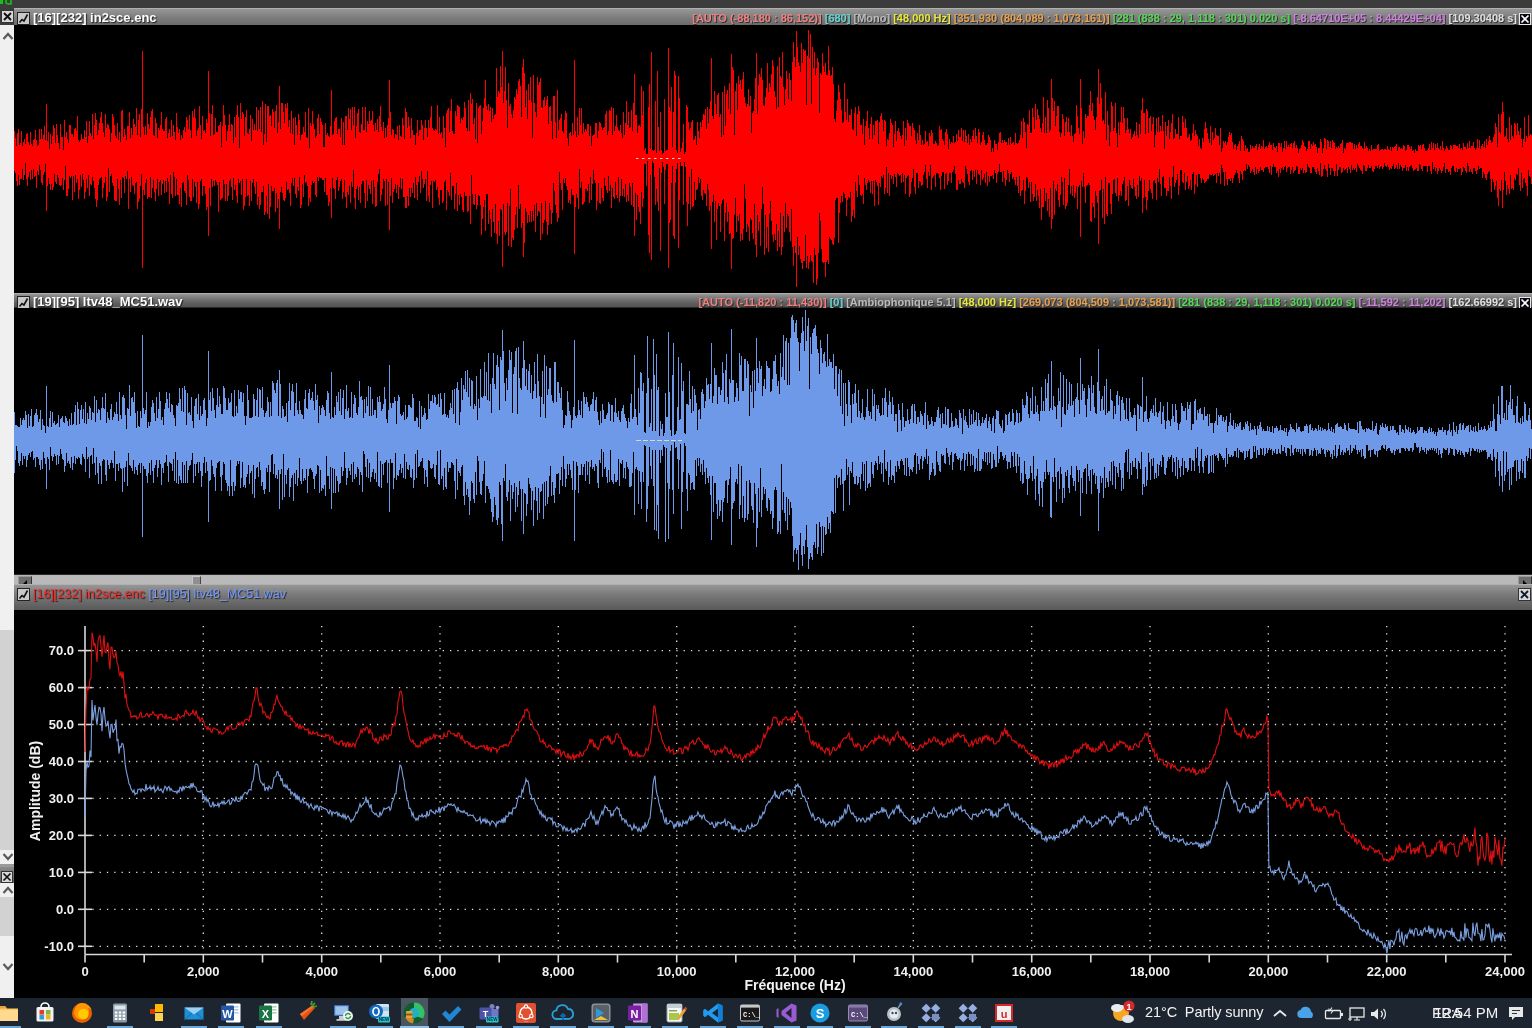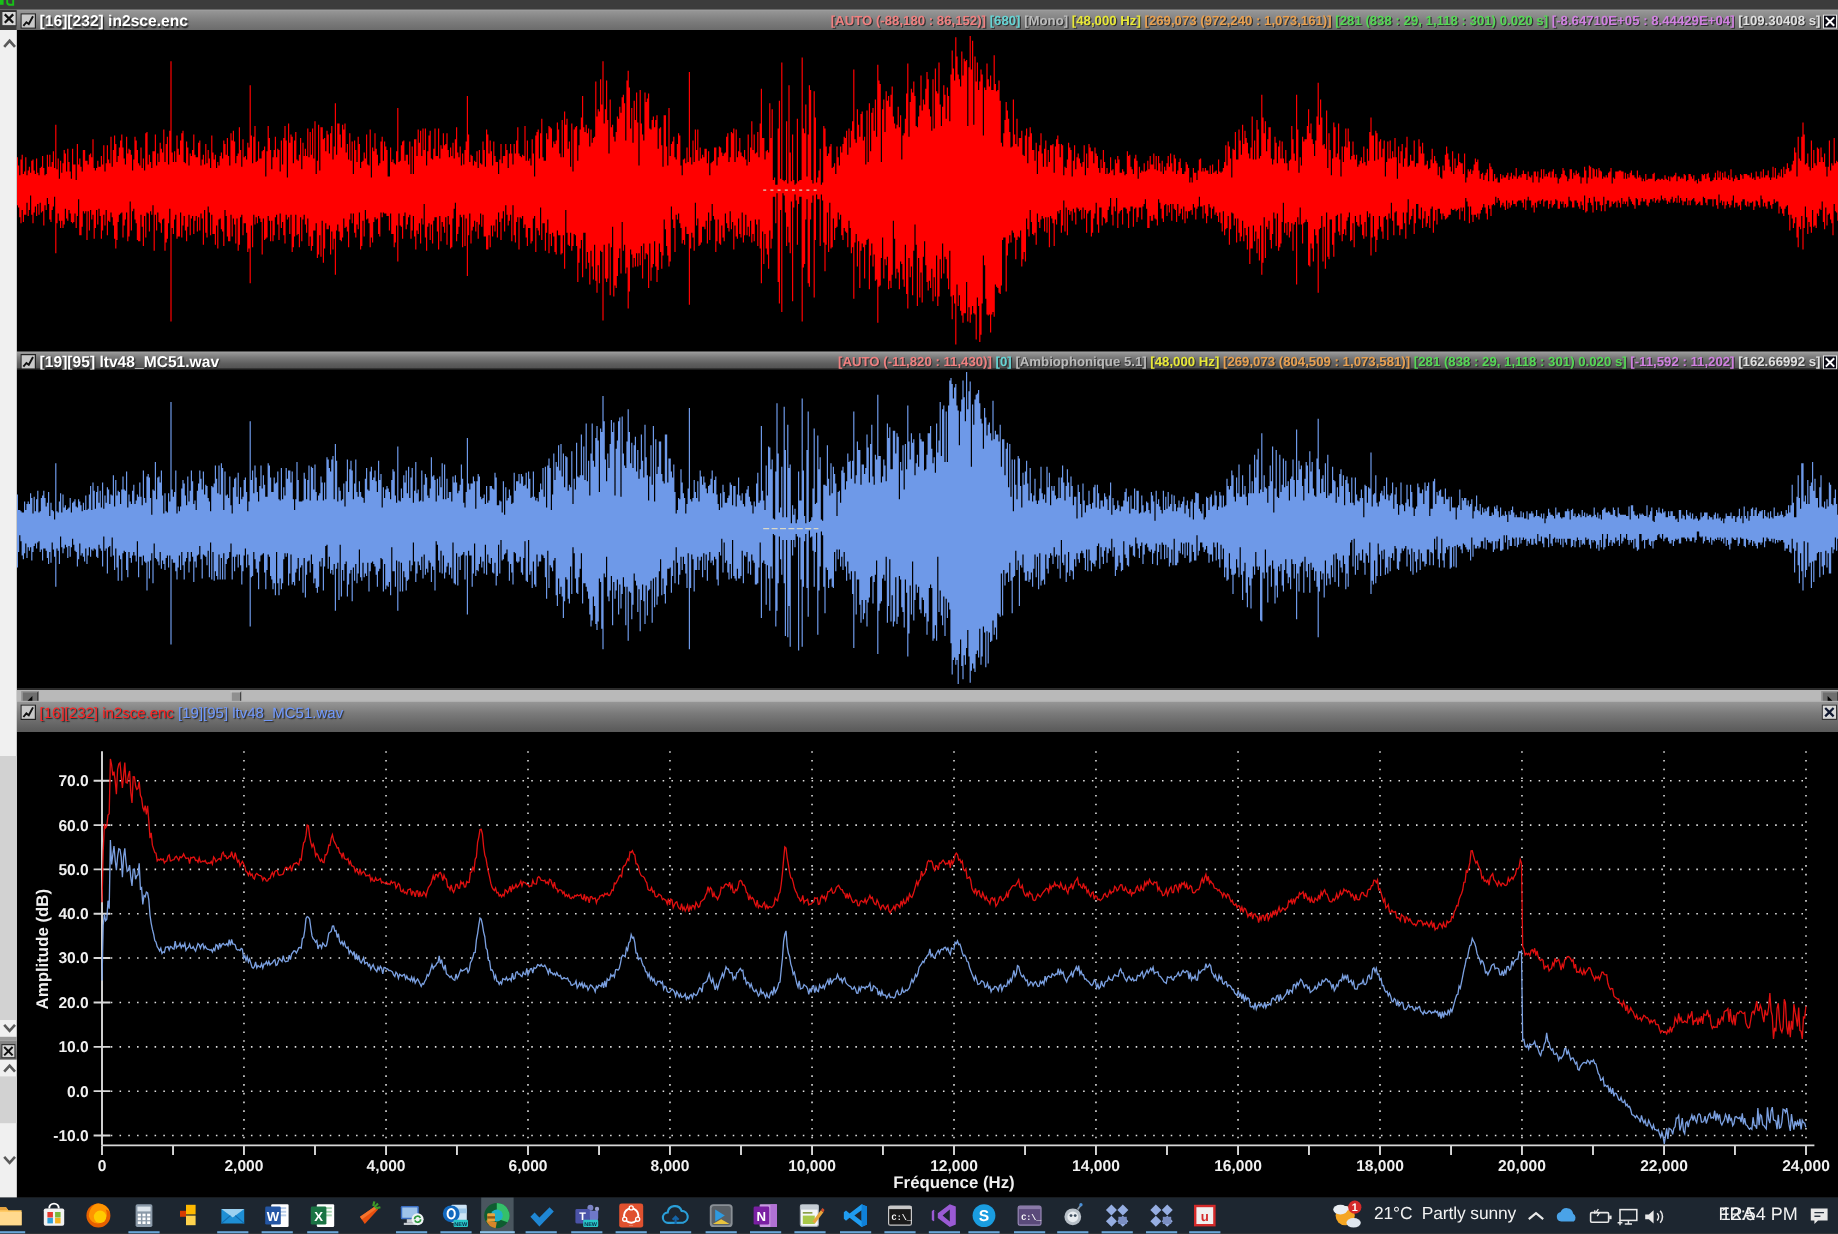--- a/index.html
+++ b/index.html
@@ -29,21 +29,21 @@
     <rect x="0" y="0" width="3" height="4" fill="#18c018"></rect>
     <path d="M6 0 L6 2 Q6 4 9 4 L11 4 L11 0" stroke="#18c018" stroke-width="1.6" fill="none"></path>
   </svg>
 
 <div class="bar" style="top:8px">
     <div class="wicon" style="left:3px;top:2px"><svg width="13" height="13" viewBox="0 0 13 13">
         <rect x="0.5" y="0.5" width="12" height="12" fill="#c9c9c9" stroke="#222"></rect>
         <path d="M2.5 10.5 L5 7.5 L7 9 L10.5 2.5" stroke="#111" stroke-width="1.6" fill="none"></path>
       </svg></div>
     <span class="btext">[16][232] in2sce.enc</span>
-    <span class="rtext"><span class="tr">[AUTO (-88,180 : 86,152)]</span> <span class="tc">[680]</span> <span class="tg2">[Mono]</span> <span class="ty">[48,000 Hz]</span> <span class="to">[269,073 (972,240 : 1,073,161)]</span> <span class="tn">[281 (838 : 29, 1,118 : 301) 0.020 s]</span> <span class="tm">[-8.64710E+05 : 8.44429E+04]</span> <span class="tw">[109.30408 s]</span></span>
+    <span class="rtext"><span class="tr">[AUTO (-88,180 : 86,152)]</span> <span class="tc">[680]</span> <span class="tg2">[Mono]</span> <span class="ty">[48,000 Hz]</span> <span class="to">[351,930 (804,089 : 1,073,161)]</span> <span class="tn">[281 (838 : 29, 1,118 : 301) 0.020 s]</span> <span class="tm">[-8.64710E+05 : 8.44429E+04]</span> <span class="tw">[109.30408 s]</span></span>
     <div class="wicon" style="left:1505px;top:2px"><svg width="12" height="12" viewBox="0 0 12 12">
         <rect x="0.5" y="0.5" width="11" height="11" fill="#0a0a14" stroke="#e8e8e8"></rect>
         <path d="M2.5 2.5 L9.5 9.5 M9.5 2.5 L2.5 9.5" stroke="#fff" stroke-width="1.7"></path>
       </svg></div>
   </div>
 <div class="wave" style="top:25px;width:1518px;height:268px">
 <svg width="1518" height="268">
       <path d="M0.5 106V146M1.5 113V148M2.5 121V156M3.5 108V161M4.5 104V150M5.5 120V160M6.5 118V154M7.5 106V154M8.5 121V144M9.5 117V155M10.5 114V150M11.5 119V138M12.5 109V154M13.5 108V161M14.5 117V152M15.5 120V147M16.5 107V155M17.5 119V145M18.5 121V154M19.5 115V144M20.5 114V152M21.5 105V151M22.5 115V163M23.5 121V146M24.5 120V150M25.5 104V140M26.5 114V145M27.5 104V158M28.5 114V160M29.5 110V150M30.5 101V147M31.5 115V139M32.5 79V186M33.5 116V161M34.5 107V153M35.5 124V159M36.5 109V165M37.5 119V159M38.5 111V165M39.5 100V162M40.5 103V149M41.5 118V157M42.5 99V159M43.5 110V150M44.5 118V153M45.5 124V160M46.5 99V161M47.5 112V160M48.5 112V153M49.5 125V165M50.5 95V155M51.5 112V141M52.5 107V171M53.5 114V171M54.5 118V164M55.5 100V151M56.5 100V153M57.5 109V151M58.5 109V175M59.5 112V151M60.5 104V167M61.5 103V150M62.5 106V158M63.5 91V154M64.5 115V174M65.5 117V165M66.5 115V150M67.5 109V162M68.5 114V149M69.5 114V155M70.5 105V174M71.5 112V167M72.5 96V154M73.5 118V163M74.5 111V150M75.5 96V171M76.5 108V159M77.5 111V160M78.5 89V152M79.5 114V156M80.5 100V163M81.5 88V174M82.5 95V182M83.5 110V175M84.5 105V160M85.5 98V154M86.5 92V153M87.5 87V152M88.5 98V173M89.5 107V163M90.5 112V158M91.5 89V152M92.5 103V176M93.5 99V172M94.5 100V143M95.5 104V167M96.5 117V151M97.5 108V149M98.5 89V158M99.5 92V161M100.5 100V175M101.5 111V176M102.5 113V176M103.5 98V154M104.5 115V164M105.5 107V180M106.5 117V155M107.5 86V173M108.5 85V152M109.5 112V153M110.5 104V168M111.5 110V151M112.5 115V154M113.5 101V146M114.5 101V184M115.5 87V154M116.5 113V167M117.5 103V152M118.5 110V160M119.5 94V161M120.5 99V169M121.5 102V158M122.5 83V157M123.5 110V184M124.5 95V177M125.5 89V174M126.5 112V161M127.5 84V149M128.5 26V243M129.5 102V165M130.5 110V170M131.5 101V158M132.5 110V154M133.5 88V174M134.5 99V172M135.5 104V172M136.5 92V152M137.5 86V173M138.5 84V163M139.5 110V155M140.5 111V167M141.5 93V176M142.5 98V164M143.5 113V154M144.5 103V171M145.5 105V157M146.5 100V155M147.5 87V170M148.5 104V159M149.5 106V155M150.5 106V168M151.5 94V156M152.5 92V167M153.5 113V153M154.5 108V157M155.5 104V179M156.5 112V150M157.5 95V169M158.5 111V173M159.5 100V147M160.5 107V152M161.5 115V171M162.5 88V154M163.5 102V170M164.5 108V170M165.5 104V179M166.5 115V163M167.5 110V182M168.5 113V158M169.5 105V157M170.5 102V166M171.5 107V168M172.5 92V180M173.5 95V150M174.5 104V155M175.5 90V172M176.5 105V176M177.5 113V176M178.5 86V154M179.5 92V172M180.5 84V157M181.5 93V162M182.5 111V178M183.5 105V157M184.5 103V184M185.5 81V179M186.5 100V156M187.5 114V154M188.5 91V171M189.5 106V161M190.5 105V161M191.5 108V169M192.5 94V185M193.5 98V182M194.5 46V211M195.5 88V163M196.5 111V181M197.5 89V154M198.5 80V162M199.5 110V156M200.5 109V161M201.5 93V155M202.5 107V157M203.5 107V160M204.5 101V187M205.5 100V157M206.5 97V175M207.5 122V174M208.5 101V173M209.5 80V155M210.5 90V159M211.5 100V176M212.5 116V159M213.5 106V176M214.5 100V171M215.5 89V156M216.5 106V154M217.5 99V162M218.5 100V175M219.5 118V153M220.5 92V165M221.5 112V160M222.5 90V171M223.5 80V178M224.5 92V154M225.5 123V158M226.5 78V156M227.5 94V170M228.5 87V154M229.5 89V185M230.5 111V181M231.5 92V172M232.5 85V154M233.5 108V171M234.5 109V170M235.5 104V181M236.5 90V156M237.5 116V176M238.5 94V158M239.5 105V154M240.5 99V162M241.5 105V169M242.5 82V157M243.5 106V180M244.5 85V172M245.5 104V184M246.5 82V180M247.5 107V167M248.5 76V167M249.5 120V161M250.5 109V190M251.5 79V187M252.5 117V171M253.5 81V189M254.5 81V159M255.5 91V194M256.5 90V182M257.5 101V161M258.5 84V166M259.5 87V166M260.5 103V163M261.5 86V187M262.5 80V168M263.5 108V183M264.5 97V174M265.5 61V204M266.5 104V167M267.5 78V162M268.5 78V168M269.5 87V175M270.5 98V176M271.5 79V173M272.5 83V157M273.5 78V165M274.5 102V164M275.5 95V168M276.5 108V181M277.5 86V158M278.5 109V153M279.5 93V161M280.5 120V153M281.5 92V169M282.5 100V173M283.5 110V162M284.5 89V166M285.5 95V152M286.5 115V183M287.5 110V180M288.5 109V159M289.5 102V172M290.5 107V150M291.5 87V158M292.5 112V157M293.5 113V161M294.5 83V181M295.5 123V173M296.5 98V177M297.5 101V160M298.5 86V156M299.5 99V158M300.5 104V157M301.5 113V170M302.5 111V172M303.5 93V152M304.5 89V156M305.5 109V152M306.5 93V153M307.5 97V153M308.5 100V155M309.5 122V155M310.5 122V167M311.5 98V153M312.5 110V170M313.5 108V170M314.5 111V181M315.5 112V177M316.5 101V163M317.5 65V193M318.5 110V153M319.5 109V163M320.5 96V164M321.5 93V174M322.5 92V155M323.5 109V152M324.5 104V166M325.5 104V162M326.5 112V156M327.5 93V154M328.5 120V174M329.5 97V167M330.5 120V155M331.5 91V172M332.5 91V183M333.5 105V167M334.5 83V170M335.5 94V161M336.5 84V178M337.5 105V157M338.5 82V162M339.5 100V145M340.5 82V173M341.5 113V184M342.5 101V164M343.5 88V161M344.5 84V175M345.5 107V162M346.5 108V178M347.5 99V159M348.5 82V156M349.5 105V156M350.5 105V168M351.5 82V183M352.5 107V155M353.5 96V176M354.5 99V160M355.5 86V164M356.5 96V169M357.5 95V156M358.5 86V179M359.5 100V155M360.5 106V162M361.5 98V182M362.5 105V181M363.5 94V157M364.5 107V149M365.5 91V144M366.5 81V176M367.5 102V170M368.5 106V164M369.5 97V154M370.5 113V156M371.5 103V181M372.5 112V154M373.5 100V180M374.5 93V157M375.5 55V205M376.5 87V171M377.5 110V153M378.5 104V178M379.5 105V167M380.5 113V164M381.5 109V159M382.5 110V168M383.5 101V160M384.5 115V174M385.5 100V162M386.5 111V153M387.5 112V164M388.5 93V154M389.5 100V172M390.5 114V172M391.5 83V183M392.5 87V183M393.5 103V171M394.5 92V181M395.5 101V163M396.5 113V172M397.5 93V163M398.5 105V168M399.5 110V158M400.5 110V173M401.5 120V152M402.5 108V160M403.5 95V175M404.5 111V157M405.5 105V151M406.5 105V168M407.5 95V146M408.5 100V154M409.5 115V163M410.5 103V159M411.5 95V154M412.5 103V176M413.5 112V146M414.5 95V171M415.5 103V177M416.5 92V160M417.5 81V156M418.5 103V183M419.5 105V156M420.5 106V157M421.5 104V155M422.5 105V165M423.5 80V162M424.5 109V173M425.5 92V180M426.5 109V165M427.5 107V165M428.5 113V178M429.5 91V176M430.5 103V157M431.5 122V155M432.5 88V185M433.5 85V165M434.5 83V167M435.5 107V171M436.5 86V148M437.5 74V175M438.5 106V161M439.5 109V161M440.5 109V184M441.5 86V169M442.5 91V158M443.5 80V186M444.5 81V170M445.5 82V180M446.5 98V169M447.5 93V172M448.5 95V185M449.5 92V187M450.5 77V167M451.5 83V171M452.5 103V171M453.5 106V187M454.5 75V186M455.5 106V171M456.5 68V199M457.5 79V150M458.5 74V169M459.5 99V179M460.5 93V180M461.5 114V169M462.5 78V184M463.5 118V180M464.5 83V170M465.5 81V171M466.5 80V180M467.5 109V210M468.5 96V194M469.5 83V182M470.5 73V175M471.5 55V206M472.5 81V169M473.5 85V169M474.5 79V199M475.5 86V185M476.5 82V194M477.5 97V212M478.5 83V184M479.5 94V197M480.5 90V208M481.5 89V179M482.5 43V209M483.5 72V219M484.5 66V196M485.5 68V211M486.5 41V184M487.5 62V185M488.5 26V242M489.5 78V179M490.5 66V207M491.5 42V210M492.5 75V207M493.5 103V178M494.5 58V221M495.5 81V181M496.5 79V164M497.5 89V222M498.5 93V213M499.5 85V215M500.5 72V205M501.5 74V190M502.5 64V182M503.5 69V203M504.5 56V160M505.5 54V184M506.5 61V179M507.5 92V203M508.5 42V198M509.5 34V232M510.5 48V218M511.5 82V183M512.5 65V187M513.5 94V198M514.5 59V190M515.5 75V197M516.5 52V186M517.5 77V197M518.5 113V186M519.5 50V196M520.5 78V180M521.5 87V207M522.5 92V178M523.5 52V191M524.5 60V186M525.5 57V187M526.5 53V215M527.5 82V178M528.5 83V209M529.5 75V198M530.5 72V195M531.5 81V176M532.5 75V197M533.5 71V210M534.5 99V200M535.5 82V178M536.5 81V185M537.5 96V199M538.5 114V188M539.5 71V158M540.5 71V166M541.5 97V180M542.5 113V188M543.5 65V197M544.5 105V193M545.5 95V147M546.5 93V158M547.5 89V165M548.5 106V185M549.5 108V154M550.5 95V158M551.5 86V153M552.5 88V161M553.5 113V165M554.5 121V178M555.5 108V175M556.5 107V179M557.5 111V164M558.5 98V170M559.5 110V170M560.5 35V229M561.5 106V182M562.5 112V169M563.5 92V173M564.5 110V184M565.5 83V144M566.5 100V163M567.5 83V157M568.5 109V180M569.5 98V179M570.5 107V177M571.5 104V164M572.5 106V164M573.5 99V166M574.5 99V159M575.5 111V178M576.5 101V152M577.5 121V175M578.5 111V159M579.5 110V145M580.5 109V155M581.5 98V158M582.5 98V185M583.5 113V176M584.5 106V158M585.5 97V178M586.5 98V179M587.5 102V163M588.5 105V173M589.5 103V176M590.5 102V153M591.5 89V161M592.5 86V165M593.5 110V168M594.5 106V151M595.5 85V166M596.5 86V160M597.5 82V183M598.5 110V163M599.5 83V172M600.5 106V174M601.5 101V157M602.5 90V170M603.5 102V173M604.5 105V152M605.5 106V177M606.5 100V171M607.5 108V154M608.5 113V171M609.5 87V164M610.5 110V172M611.5 98V159M612.5 76V177M613.5 100V170M614.5 87V176M615.5 103V158M616.5 102V162M617.5 85V180M618.5 106V158M619.5 78V182M620.5 49V211M621.5 90V168M622.5 90V195M623.5 108V170M624.5 101V182M625.5 100V187M626.5 102V199M627.5 61V167M628.5 90V182M629.5 66V174M630.5 125V139M631.5 123V139M632.5 129V161M633.5 129V136M634.5 82V210M635.5 59V228M636.5 124V150M637.5 27V235M638.5 125V136M639.5 126V138M640.5 125V152M641.5 76V180M642.5 128V164M643.5 46V177M644.5 102V186M645.5 126V143M646.5 87V226M647.5 125V148M648.5 129V137M649.5 128V142M650.5 74V179M651.5 126V145M652.5 125V139M653.5 125V139M654.5 23V243M655.5 82V198M656.5 86V195M657.5 62V158M658.5 122V141M659.5 87V211M660.5 46V214M661.5 50V158M662.5 125V144M663.5 128V138M664.5 51V223M665.5 73V175M666.5 127V137M667.5 123V141M668.5 117V141M669.5 99V180M670.5 129V137M671.5 127V142M672.5 80V177M673.5 82V201M674.5 97V179M675.5 105V152M676.5 103V185M677.5 97V144M678.5 95V182M679.5 115V181M680.5 114V157M681.5 111V175M682.5 120V165M683.5 97V164M684.5 106V152M685.5 113V158M686.5 97V154M687.5 102V171M688.5 95V175M689.5 89V165M690.5 90V168M691.5 84V169M692.5 104V181M693.5 82V159M694.5 98V165M695.5 84V186M696.5 76V181M697.5 33V224M698.5 91V177M699.5 94V170M700.5 66V197M701.5 79V176M702.5 89V215M703.5 70V184M704.5 68V178M705.5 92V181M706.5 89V207M707.5 112V179M708.5 67V175M709.5 110V174M710.5 61V216M711.5 101V188M712.5 69V178M713.5 65V197M714.5 84V187M715.5 58V209M716.5 89V208M717.5 29V244M718.5 42V214M719.5 45V213M720.5 110V190M721.5 66V173M722.5 58V207M723.5 85V191M724.5 51V196M725.5 59V189M726.5 55V216M727.5 64V209M728.5 54V215M729.5 47V204M730.5 72V159M731.5 78V174M732.5 82V207M733.5 79V199M734.5 64V202M735.5 81V216M736.5 71V193M737.5 108V195M738.5 88V208M739.5 86V214M740.5 74V179M741.5 53V220M742.5 28V232M743.5 89V190M744.5 60V206M745.5 49V197M746.5 52V221M747.5 43V184M748.5 55V162M749.5 80V179M750.5 81V230M751.5 72V190M752.5 63V223M753.5 38V202M754.5 67V227M755.5 58V189M756.5 62V176M757.5 49V196M758.5 35V210M759.5 41V217M760.5 66V209M761.5 72V215M762.5 84V199M763.5 41V226M764.5 82V206M765.5 32V222M766.5 51V188M767.5 53V230M768.5 27V222M769.5 62V191M770.5 80V207M771.5 64V178M772.5 46V203M773.5 54V189M774.5 74V191M775.5 48V207M776.5 55V216M777.5 76V184M778.5 37V222M779.5 17V241M780.5 32V221M781.5 42V228M782.5 6V262M783.5 22V212M784.5 37V230M785.5 41V221M786.5 47V234M787.5 18V238M788.5 38V244M789.5 24V236M790.5 26V236M791.5 25V210M792.5 80V243M793.5 31V231M794.5 5V244M795.5 33V237M796.5 9V230M797.5 79V236M798.5 22V237M799.5 43V258M800.5 27V223M801.5 50V230M802.5 43V260M803.5 33V254M804.5 37V228M805.5 88V188M806.5 48V196M807.5 50V224M808.5 28V237M809.5 41V238M810.5 47V237M811.5 38V252M812.5 50V237M813.5 50V235M814.5 21V239M815.5 45V212M816.5 51V214M817.5 50V215M818.5 42V219M819.5 59V220M820.5 94V213M821.5 97V175M822.5 86V173M823.5 75V173M824.5 60V218M825.5 67V188M826.5 74V178M827.5 85V171M828.5 98V177M829.5 97V167M830.5 58V169M831.5 87V173M832.5 95V191M833.5 74V175M834.5 97V172M835.5 90V173M836.5 90V167M837.5 84V197M838.5 104V191M839.5 105V185M840.5 88V193M841.5 82V157M842.5 111V166M843.5 89V172M844.5 81V150M845.5 86V160M846.5 100V170M847.5 100V171M848.5 109V169M849.5 94V179M850.5 120V153M851.5 101V160M852.5 96V165M853.5 86V158M854.5 103V155M855.5 114V157M856.5 99V168M857.5 92V156M858.5 114V169M859.5 100V156M860.5 110V181M861.5 96V155M862.5 96V157M863.5 95V161M864.5 119V180M865.5 97V158M866.5 91V162M867.5 88V151M868.5 95V153M869.5 106V150M870.5 95V169M871.5 96V163M872.5 121V142M873.5 114V168M874.5 115V148M875.5 108V171M876.5 94V150M877.5 98V154M878.5 100V151M879.5 122V159M880.5 109V149M881.5 96V152M882.5 116V162M883.5 106V148M884.5 103V149M885.5 107V151M886.5 111V150M887.5 114V158M888.5 110V148M889.5 96V157M890.5 121V150M891.5 103V169M892.5 115V153M893.5 95V151M894.5 98V150M895.5 101V172M896.5 101V169M897.5 111V157M898.5 98V153M899.5 103V144M900.5 105V162M901.5 115V169M902.5 119V148M903.5 108V148M904.5 115V163M905.5 100V156M906.5 110V157M907.5 120V161M908.5 115V160M909.5 120V150M910.5 119V147M911.5 106V140M912.5 117V154M913.5 116V163M914.5 121V147M915.5 108V151M916.5 111V140M917.5 105V165M918.5 108V153M919.5 119V151M920.5 119V150M921.5 116V162M922.5 118V148M923.5 121V148M924.5 120V149M925.5 101V153M926.5 105V165M927.5 104V151M928.5 114V147M929.5 116V147M930.5 120V164M931.5 107V149M932.5 104V148M933.5 109V160M934.5 124V156M935.5 114V148M936.5 119V148M937.5 117V158M938.5 118V147M939.5 111V145M940.5 118V141M941.5 117V149M942.5 109V165M943.5 116V165M944.5 105V155M945.5 112V159M946.5 112V159M947.5 103V154M948.5 116V157M949.5 105V158M950.5 117V163M951.5 105V141M952.5 111V144M953.5 118V149M954.5 109V157M955.5 120V160M956.5 114V146M957.5 117V145M958.5 111V155M959.5 105V146M960.5 114V152M961.5 103V145M962.5 111V159M963.5 118V145M964.5 104V149M965.5 107V150M966.5 120V160M967.5 117V145M968.5 110V155M969.5 107V153M970.5 115V149M971.5 120V158M972.5 120V147M973.5 118V161M974.5 110V151M975.5 112V157M976.5 115V151M977.5 127V151M978.5 123V150M979.5 127V154M980.5 115V145M981.5 119V148M982.5 119V158M983.5 125V149M984.5 117V147M985.5 108V139M986.5 107V147M987.5 118V147M988.5 115V157M989.5 118V146M990.5 115V153M991.5 117V161M992.5 117V155M993.5 120V145M994.5 113V148M995.5 120V157M996.5 112V149M997.5 119V147M998.5 118V154M999.5 117V152M1000.5 120V155M1001.5 108V160M1002.5 118V152M1003.5 119V161M1004.5 118V168M1005.5 115V151M1006.5 110V171M1007.5 96V166M1008.5 113V165M1009.5 93V155M1010.5 97V179M1011.5 107V166M1012.5 123V152M1013.5 99V153M1014.5 100V163M1015.5 85V157M1016.5 108V177M1017.5 108V157M1018.5 83V169M1019.5 92V176M1020.5 104V172M1021.5 79V159M1022.5 95V176M1023.5 84V165M1024.5 90V171M1025.5 94V183M1026.5 103V164M1027.5 107V195M1028.5 98V182M1029.5 72V182M1030.5 108V163M1031.5 92V176M1032.5 108V168M1033.5 75V186M1034.5 83V174M1035.5 107V192M1036.5 105V163M1037.5 54V204M1038.5 73V194M1039.5 86V156M1040.5 76V190M1041.5 101V164M1042.5 91V166M1043.5 81V159M1044.5 81V175M1045.5 107V182M1046.5 112V170M1047.5 108V152M1048.5 89V157M1049.5 94V180M1050.5 111V153M1051.5 97V184M1052.5 92V181M1053.5 107V178M1054.5 93V160M1055.5 107V144M1056.5 111V169M1057.5 100V161M1058.5 111V171M1059.5 117V160M1060.5 109V173M1061.5 108V168M1062.5 80V161M1063.5 91V184M1064.5 103V162M1065.5 109V160M1066.5 54V212M1067.5 83V156M1068.5 119V162M1069.5 106V148M1070.5 113V162M1071.5 89V178M1072.5 93V161M1073.5 91V160M1074.5 91V158M1075.5 80V160M1076.5 66V196M1077.5 86V197M1078.5 78V178M1079.5 91V182M1080.5 95V193M1081.5 105V166M1082.5 92V171M1083.5 72V178M1084.5 44V219M1085.5 79V166M1086.5 58V165M1087.5 73V155M1088.5 96V193M1089.5 95V164M1090.5 99V199M1091.5 67V152M1092.5 115V189M1093.5 86V191M1094.5 100V158M1095.5 121V158M1096.5 107V179M1097.5 77V189M1098.5 81V169M1099.5 106V155M1100.5 103V154M1101.5 78V168M1102.5 108V171M1103.5 122V153M1104.5 97V176M1105.5 110V170M1106.5 97V166M1107.5 82V171M1108.5 98V159M1109.5 82V156M1110.5 93V152M1111.5 108V176M1112.5 105V175M1113.5 93V161M1114.5 104V181M1115.5 108V155M1116.5 104V160M1117.5 114V163M1118.5 112V164M1119.5 109V154M1120.5 106V162M1121.5 111V171M1122.5 97V174M1123.5 110V160M1124.5 113V172M1125.5 99V151M1126.5 109V156M1127.5 85V153M1128.5 73V188M1129.5 88V173M1130.5 88V155M1131.5 109V172M1132.5 84V185M1133.5 86V175M1134.5 108V166M1135.5 93V155M1136.5 91V164M1137.5 106V168M1138.5 99V174M1139.5 92V156M1140.5 122V155M1141.5 110V158M1142.5 93V175M1143.5 107V153M1144.5 92V157M1145.5 107V144M1146.5 101V159M1147.5 106V171M1148.5 90V152M1149.5 106V151M1150.5 124V163M1151.5 97V163M1152.5 111V171M1153.5 101V166M1154.5 95V166M1155.5 114V152M1156.5 107V161M1157.5 98V174M1158.5 89V152M1159.5 114V141M1160.5 113V162M1161.5 104V158M1162.5 109V155M1163.5 109V149M1164.5 92V170M1165.5 114V161M1166.5 111V145M1167.5 111V145M1168.5 91V157M1169.5 97V158M1170.5 103V148M1171.5 94V165M1172.5 103V157M1173.5 113V151M1174.5 112V164M1175.5 109V161M1176.5 116V155M1177.5 115V165M1178.5 108V149M1179.5 99V147M1180.5 111V169M1181.5 105V159M1182.5 109V150M1183.5 111V162M1184.5 121V149M1185.5 114V149M1186.5 123V153M1187.5 124V158M1188.5 113V153M1189.5 117V155M1190.5 104V158M1191.5 97V157M1192.5 103V156M1193.5 108V154M1194.5 114V154M1195.5 118V149M1196.5 101V150M1197.5 120V150M1198.5 107V149M1199.5 115V151M1200.5 113V150M1201.5 103V149M1202.5 110V158M1203.5 111V148M1204.5 111V151M1205.5 120V148M1206.5 103V159M1207.5 127V140M1208.5 123V143M1209.5 116V147M1210.5 118V161M1211.5 116V147M1212.5 120V154M1213.5 117V160M1214.5 112V154M1215.5 107V154M1216.5 110V156M1217.5 108V153M1218.5 117V158M1219.5 124V153M1220.5 120V150M1221.5 119V148M1222.5 125V145M1223.5 121V148M1224.5 119V153M1225.5 116V158M1226.5 126V146M1227.5 111V149M1228.5 114V155M1229.5 116V146M1230.5 126V145M1231.5 120V146M1232.5 124V139M1233.5 123V144M1234.5 127V140M1235.5 127V142M1236.5 120V148M1237.5 124V146M1238.5 121V144M1239.5 123V147M1240.5 123V150M1241.5 121V142M1242.5 119V149M1243.5 125V144M1244.5 122V148M1245.5 119V146M1246.5 124V142M1247.5 121V145M1248.5 122V145M1249.5 115V147M1250.5 124V143M1251.5 122V142M1252.5 121V142M1253.5 123V142M1254.5 120V144M1255.5 117V148M1256.5 120V141M1257.5 120V150M1258.5 125V142M1259.5 118V139M1260.5 122V142M1261.5 123V142M1262.5 121V148M1263.5 127V146M1264.5 118V152M1265.5 118V144M1266.5 122V148M1267.5 118V143M1268.5 127V142M1269.5 123V145M1270.5 116V142M1271.5 124V141M1272.5 116V147M1273.5 122V143M1274.5 120V142M1275.5 122V142M1276.5 119V149M1277.5 118V145M1278.5 123V142M1279.5 118V148M1280.5 116V146M1281.5 123V145M1282.5 120V141M1283.5 123V142M1284.5 128V149M1285.5 124V149M1286.5 123V143M1287.5 120V145M1288.5 115V143M1289.5 117V148M1290.5 121V145M1291.5 122V148M1292.5 126V147M1293.5 124V139M1294.5 116V142M1295.5 116V143M1296.5 124V148M1297.5 119V148M1298.5 121V142M1299.5 117V142M1300.5 120V144M1301.5 119V147M1302.5 122V149M1303.5 128V143M1304.5 123V146M1305.5 123V150M1306.5 114V138M1307.5 117V152M1308.5 128V151M1309.5 123V144M1310.5 113V140M1311.5 114V144M1312.5 124V146M1313.5 115V152M1314.5 116V139M1315.5 122V143M1316.5 116V150M1317.5 123V143M1318.5 115V143M1319.5 117V146M1320.5 118V151M1321.5 124V146M1322.5 122V139M1323.5 123V151M1324.5 121V145M1325.5 123V142M1326.5 119V142M1327.5 118V148M1328.5 115V147M1329.5 128V143M1330.5 123V145M1331.5 124V144M1332.5 118V143M1333.5 118V148M1334.5 118V142M1335.5 117V144M1336.5 117V148M1337.5 118V140M1338.5 118V145M1339.5 124V143M1340.5 119V145M1341.5 124V143M1342.5 120V147M1343.5 123V139M1344.5 119V141M1345.5 117V143M1346.5 121V145M1347.5 121V146M1348.5 123V149M1349.5 124V140M1350.5 117V141M1351.5 123V146M1352.5 121V146M1353.5 123V143M1354.5 126V140M1355.5 124V143M1356.5 126V143M1357.5 120V141M1358.5 125V146M1359.5 124V147M1360.5 124V144M1361.5 124V141M1362.5 124V141M1363.5 120V143M1364.5 119V140M1365.5 126V144M1366.5 125V142M1367.5 124V141M1368.5 124V144M1369.5 125V142M1370.5 124V138M1371.5 124V141M1372.5 125V142M1373.5 121V140M1374.5 124V142M1375.5 125V145M1376.5 122V143M1377.5 126V144M1378.5 122V141M1379.5 123V139M1380.5 122V144M1381.5 121V143M1382.5 119V140M1383.5 126V144M1384.5 122V138M1385.5 122V144M1386.5 124V140M1387.5 123V142M1388.5 124V146M1389.5 120V143M1390.5 121V143M1391.5 126V140M1392.5 125V146M1393.5 120V142M1394.5 120V146M1395.5 122V142M1396.5 124V141M1397.5 121V140M1398.5 126V143M1399.5 125V146M1400.5 128V145M1401.5 124V144M1402.5 126V143M1403.5 126V146M1404.5 120V146M1405.5 121V139M1406.5 120V140M1407.5 124V144M1408.5 120V146M1409.5 119V141M1410.5 123V141M1411.5 126V141M1412.5 126V141M1413.5 125V147M1414.5 123V141M1415.5 119V141M1416.5 125V146M1417.5 117V149M1418.5 123V137M1419.5 118V144M1420.5 125V142M1421.5 119V146M1422.5 123V143M1423.5 118V149M1424.5 123V146M1425.5 124V143M1426.5 121V145M1427.5 125V148M1428.5 116V146M1429.5 123V142M1430.5 126V138M1431.5 124V148M1432.5 121V144M1433.5 123V144M1434.5 125V147M1435.5 125V146M1436.5 120V150M1437.5 121V143M1438.5 124V141M1439.5 120V141M1440.5 120V146M1441.5 120V147M1442.5 121V143M1443.5 121V147M1444.5 123V144M1445.5 119V144M1446.5 124V143M1447.5 123V150M1448.5 125V147M1449.5 118V142M1450.5 122V143M1451.5 122V146M1452.5 124V148M1453.5 118V138M1454.5 123V141M1455.5 116V147M1456.5 123V144M1457.5 121V147M1458.5 121V149M1459.5 117V143M1460.5 123V143M1461.5 125V146M1462.5 123V149M1463.5 114V145M1464.5 123V141M1465.5 115V144M1466.5 124V143M1467.5 121V143M1468.5 119V153M1469.5 122V147M1470.5 116V149M1471.5 123V153M1472.5 114V155M1473.5 120V149M1474.5 116V147M1475.5 111V146M1476.5 115V154M1477.5 118V167M1478.5 117V154M1479.5 112V157M1480.5 109V165M1481.5 98V161M1482.5 102V156M1483.5 122V173M1484.5 89V181M1485.5 107V164M1486.5 109V166M1487.5 89V155M1488.5 77V183M1489.5 87V165M1490.5 112V147M1491.5 111V156M1492.5 103V170M1493.5 114V160M1494.5 117V164M1495.5 92V169M1496.5 115V150M1497.5 100V164M1498.5 111V163M1499.5 113V165M1500.5 98V153M1501.5 99V155M1502.5 110V149M1503.5 98V150M1504.5 106V143M1505.5 110V160M1506.5 103V166M1507.5 114V148M1508.5 122V163M1509.5 114V154M1510.5 92V153M1511.5 117V158M1512.5 111V161M1513.5 113V171M1514.5 90V145M1515.5 111V151M1516.5 109V152M1517.5 110V159" stroke="#ff0000" stroke-width="1"></path>
 <line x1="622" y1="133.5" x2="668" y2="133.5" stroke="#d8d8c8" stroke-width="1" stroke-dasharray="2.5 3.5"></line>
     </svg></div>

